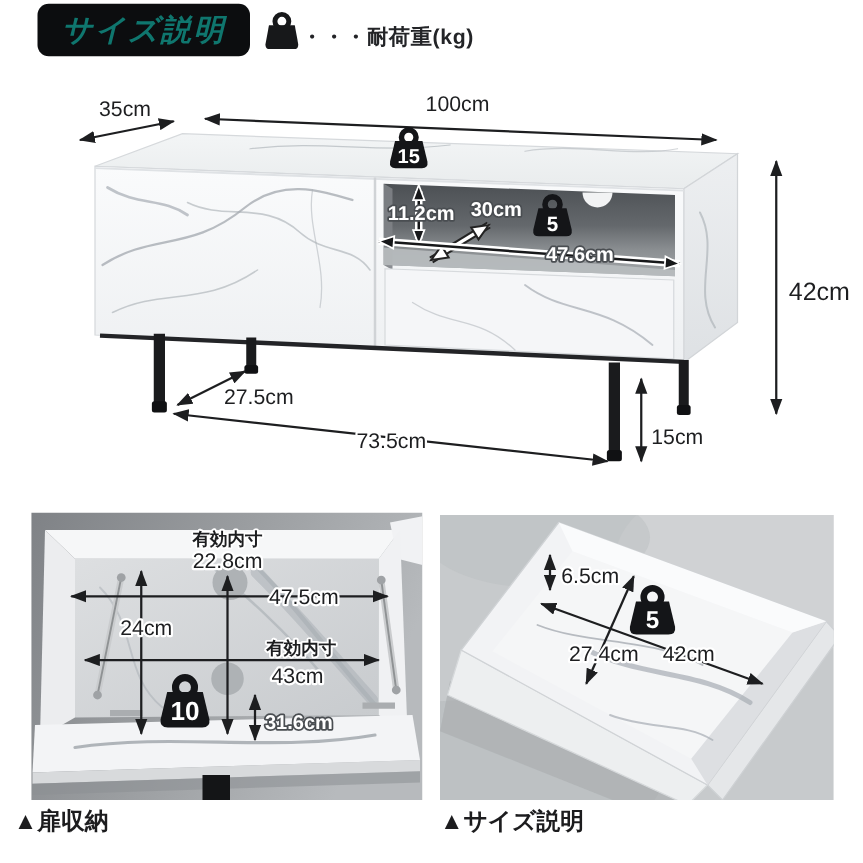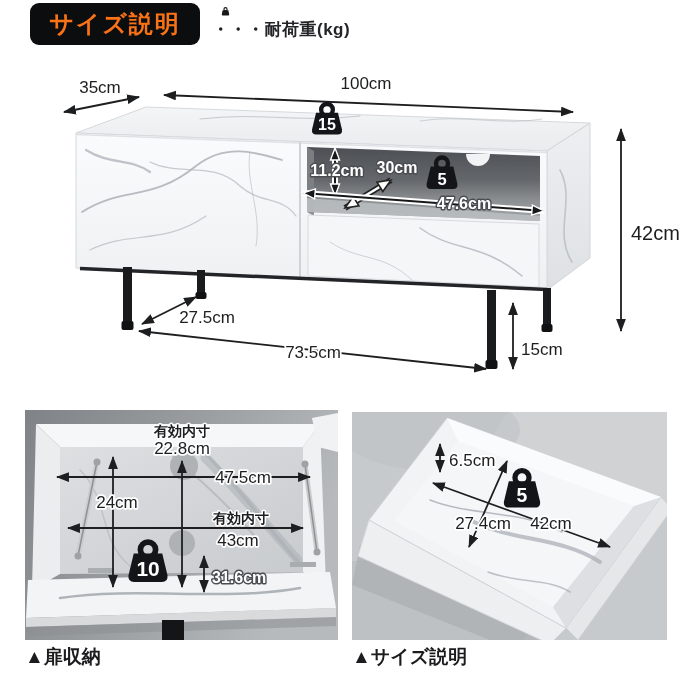--- a/index.html
+++ b/index.html
@@ -1,25 +1,25 @@
 <!DOCTYPE html>
 <html><head>
 <meta charset="utf-8">
 <style>
   html,body{margin:0;padding:0;background:#ffffff;}
   .canvas{position:relative;width:690px;height:690px;background:#ffffff;overflow:hidden;
           font-family:"Liberation Sans","DejaVu Sans",sans-serif;}
   .hdr{position:absolute;z-index:3;}
   .title-badge{left:30px;top:3px;width:170px;height:42px;background:#0c0d0f;border-radius:9px;
-               color:#f97316;display:flex;align-items:center;justify-content:center;
-               font-size:24px;font-weight:bold;letter-spacing:2px;}
-  .legend{left:212px;top:7px;height:34px;display:flex;align-items:flex-start;gap:2px;flex-direction:column;}
+               color:#0f766e;display:flex;align-items:center;justify-content:center;
+               font-size:24px;font-weight:bold;letter-spacing:2px;font-style:italic;}
+  .legend{left:212px;top:7px;height:34px;display:flex;align-items:flex-end;gap:2px;}
   .legend-text{font-size:17px;font-weight:600;color:#232427;letter-spacing:.5px;}
   .caption{position:absolute;z-index:3;font-size:19px;font-weight:700;color:#1c1c1e;}
-  .caption-left{left:25px;top:644px;}
+  .caption-left{left:11px;top:644px;}
   .caption-right{left:352px;top:644px;}
   svg.scene{position:absolute;left:0;top:0;z-index:1;}
   
   .dim{font-size:17px;fill:#1d1e20;}
   .big{font-size:20px;}
   .mid{text-anchor:middle;}
   .halo{paint-order:stroke;stroke:#ffffff;stroke-width:3.5px;stroke-linejoin:round;}
   .wdim{font-size:16px;font-weight:700;fill:#ffffff;paint-order:stroke;stroke:#4a4e52;
         stroke-width:2.8px;stroke-linejoin:round;}
   .jp{font-size:14px;font-weight:700;fill:#1d1e20;paint-order:stroke;stroke:#fff;

